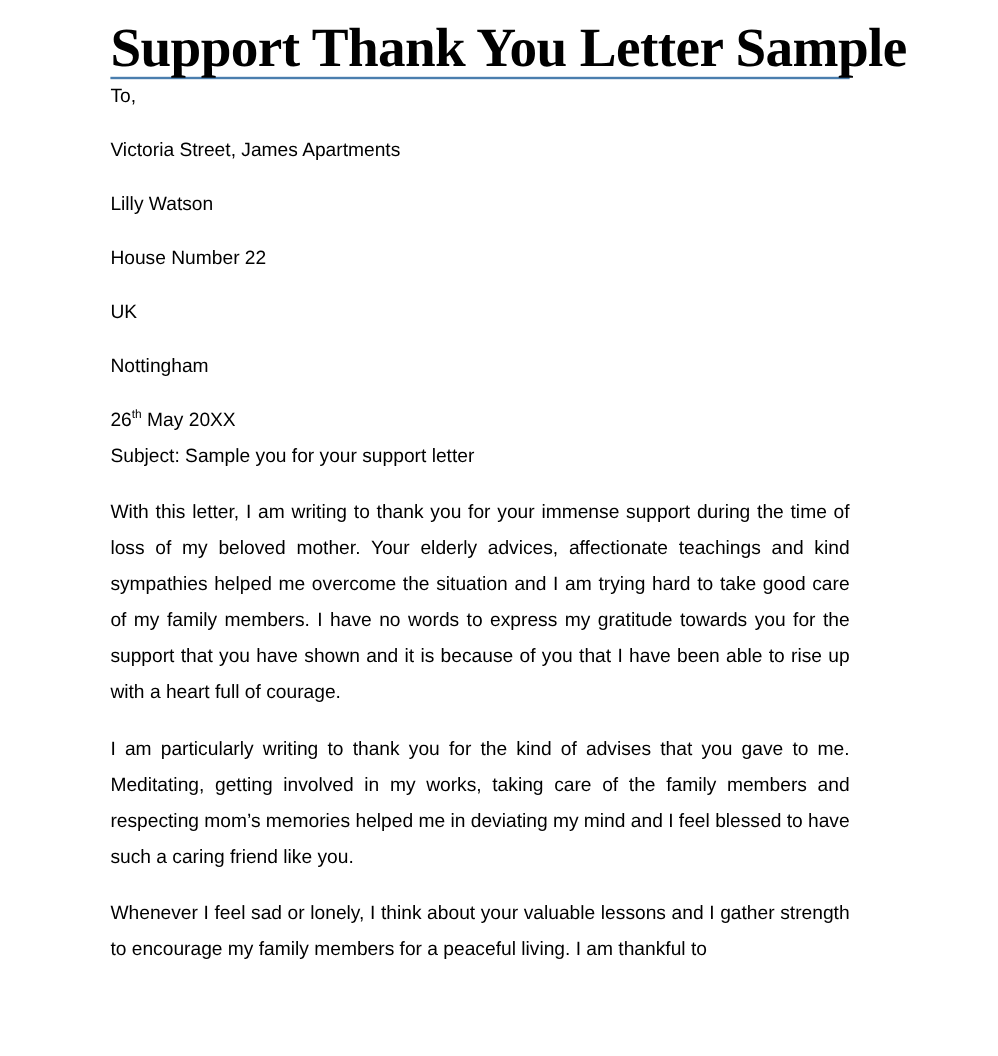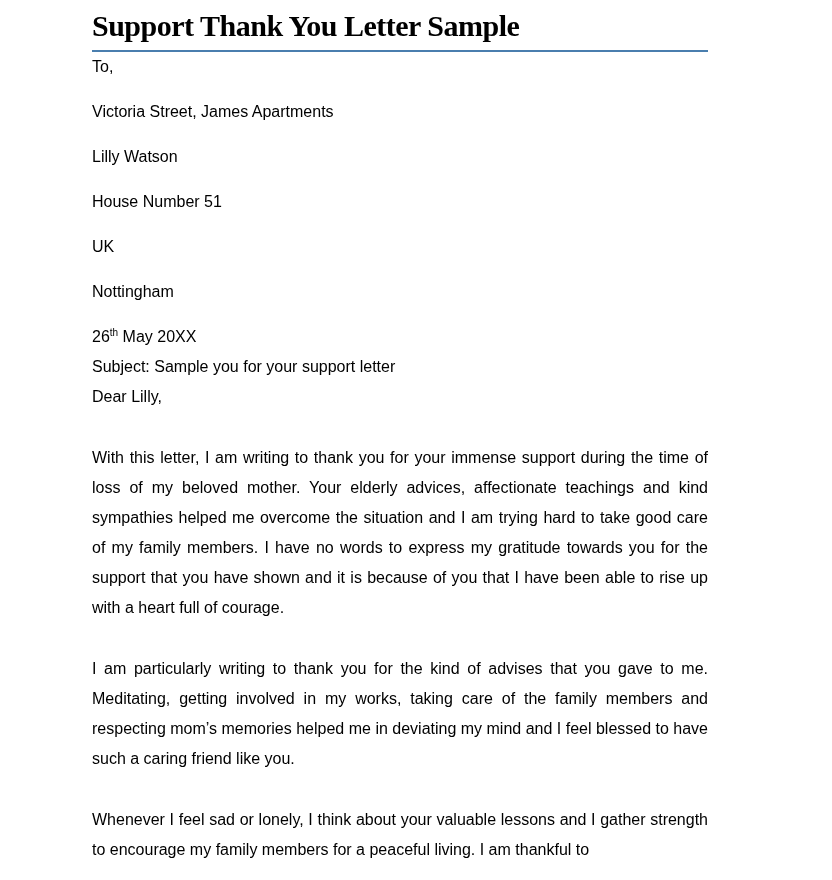--- a/index.html
+++ b/index.html
@@ -14,25 +14,25 @@
     font-family: "Liberation Sans", sans-serif;
     color: #000000;
   }
   .content {
     margin-left: 92px;
     width: 616px;
   }
   .letter-title {
     font-family: "Liberation Serif", serif;
     font-weight: 700;
-    font-size: 30px;
+    font-size: 46px;
     line-height: 44px;
-    text-align: left;
+    text-align: right;
     letter-spacing: -0.5px;
-    padding-top: 4px;
+    padding-top: 18px;
     white-space: nowrap;
   }
   .title-underline {
     height: 2px;
     margin-top: 2px;
     background: #4a7eae; 
   }
   .recipient-block {
   }
   .recipient-block .addr-line {
@@ -49,44 +49,43 @@
   }
   .meta-line sup {
     font-size: 10px;
     line-height: 0;
     text-align: center;
   }
   .body-para {
     font-size: 16px;
     line-height: 30px;
     text-align: justify;
-    margin: 31px 0 0 0;
+    margin: 17px 0 0 0;
   }
 </style>
 </head>
 <body>
 
 <div class="content">
 
   <div class="letter-title">Support Thank You Letter Sample</div>
 
   <div class="title-underline" style="background: rgb(74, 126, 174);"></div>
 
   <div class="recipient-block">
     <div class="addr-line">To,</div>
     <div class="addr-line">Victoria Street, James Apartments</div>
     <div class="addr-line">Lilly Watson</div>
-    <div class="addr-line">House Number 51</div>
+    <div class="addr-line">House Number 22</div>
     <div class="addr-line">UK</div>
     <div class="addr-line">Nottingham</div>
   </div>
 
   <div class="meta-block">
     <div class="meta-line"><span>26</span><sup>th</sup><span> May 20XX</span></div>
     <div class="meta-line">Subject: Sample you for your support letter</div>
-    <div class="meta-line">Dear Lilly,</div>
   </div>
 
   <p class="body-para">With this letter, I am writing to thank you for your immense support during the time of loss of my beloved mother. Your elderly advices, affectionate teachings and kind sympathies helped me overcome the situation and I am trying hard to take good care of my family members. I have no words to express my gratitude towards you for the support that you have shown and it is because of you that I have been able to rise up with a heart full of courage.</p>
   <p class="body-para">I am particularly writing to thank you for the kind of advises that you gave to me. Meditating, getting involved in my works, taking care of the family members and respecting mom’s memories helped me in deviating my mind and I feel blessed to have such a caring friend like you.</p>
   <p class="body-para">Whenever I feel sad or lonely, I think about your valuable lessons and I gather strength to encourage my family members for a peaceful living. I am thankful to</p>
 
 </div>
 
 </body></html>

